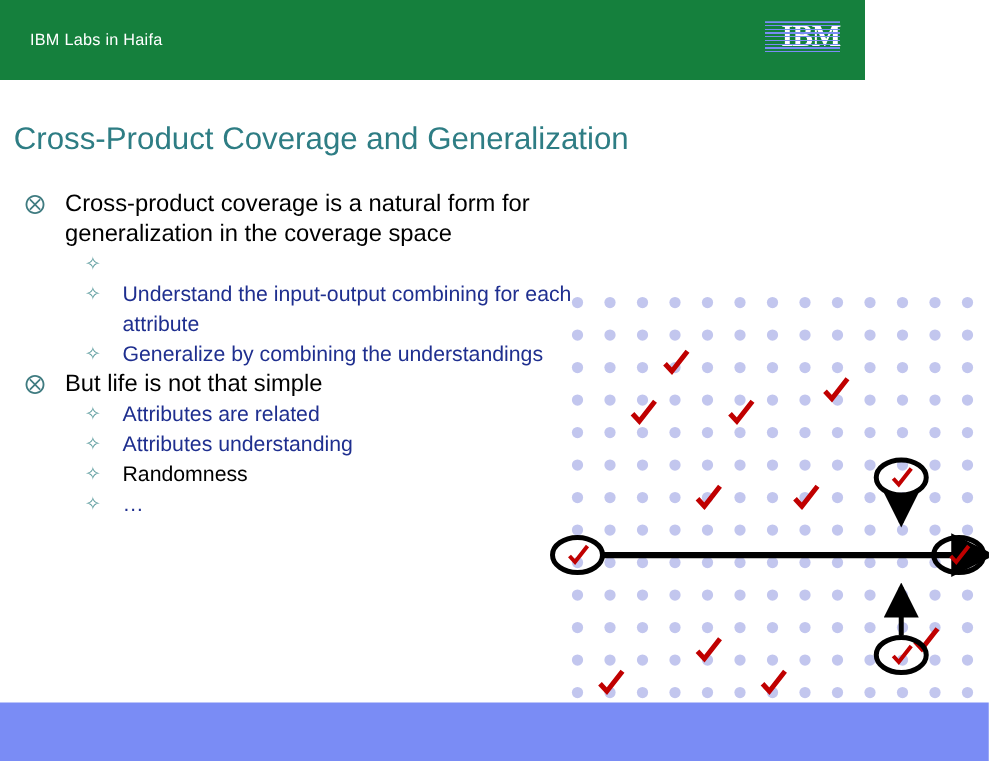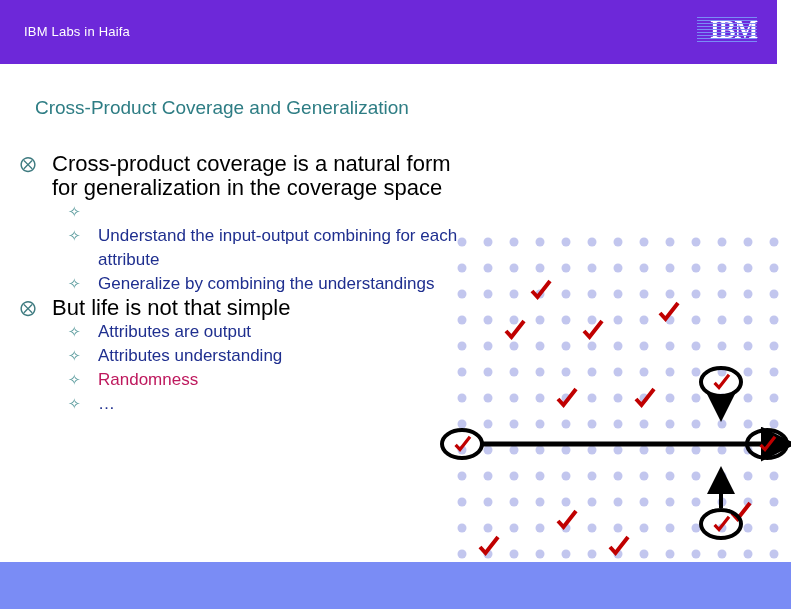--- a/index.html
+++ b/index.html
@@ -12,22 +12,22 @@
     background: #ffffff;
     font-family: "Liberation Sans", sans-serif;
     overflow: hidden;
     position: relative;
   }
 
   
   #header-bar {
     position: absolute;
     left: 0; top: 0;
-    width: 777px; height: 64px;
-    background: #6d28d9;
+    width: 692px; height: 64px;
+    background: #15803d;
   }
   #header-title {
     position: absolute;
     left: 24px; top: 24px;
     font-size: 13px;
     color: #ffffff;
     letter-spacing: 0.2px;
     white-space: nowrap;
   }
   
@@ -60,22 +60,22 @@
     background-image: repeating-linear-gradient(
         to bottom,
         #7a8cf5 0px, #7a8cf5 1px,
         rgba(0,0,0,0) 1px, rgba(0,0,0,0) 3px);
     pointer-events: none;
   }
 
   
   #slide-title {
     position: absolute;
-    left: 35px; top: 97px;
-    font-size: 19px;
+    left: 11px; top: 97px;
+    font-size: 25px;
     color: #2e7d84;
     white-space: nowrap;
   }
 
   
   #bullets {
     position: absolute;
     left: 18px; top: 152px;
     width: 460px;
   }
@@ -91,21 +91,21 @@
     flex: 0 0 34px;
     color: #3f7b80;
     font-size: 16px;
     line-height: 24px;
     text-align: left;
     padding-left: 2px;
     box-sizing: border-box;
   }
   .bullet-l1 .text {
     color: #000000;
-    font-size: 22px;
+    font-size: 19px;
     line-height: 24px;
   }
   .bullet-l2 {
     padding-left: 50px;
   }
   .bullet-l2 .glyph {
     width: 30px;
     flex: 0 0 30px;
     color: #5f9ea0;
     font-size: 15px;
@@ -161,29 +161,29 @@
     <div class="bullet-row bullet-l2">
       <span class="glyph">✧</span>
       <span class="text" style="color: rgb(31, 47, 143);">Generalize by combining the understandings</span>
     </div>
     <div class="bullet-row bullet-l1">
       <span class="glyph">⨂</span>
       <span class="text" style="color: rgb(0, 0, 0);">But life is not that simple</span>
     </div>
     <div class="bullet-row bullet-l2">
       <span class="glyph">✧</span>
-      <span class="text" style="color: rgb(31, 47, 143);">Attributes are output</span>
+      <span class="text" style="color: rgb(31, 47, 143);">Attributes are related</span>
     </div>
     <div class="bullet-row bullet-l2">
       <span class="glyph">✧</span>
       <span class="text" style="color: rgb(31, 47, 143);">Attributes understanding</span>
     </div>
     <div class="bullet-row bullet-l2">
       <span class="glyph">✧</span>
-      <span class="text" style="color: #be185d;">Randomness</span>
+      <span class="text" style="color: #000000;">Randomness</span>
     </div>
     <div class="bullet-row bullet-l2">
       <span class="glyph">✧</span>
       <span class="text" style="color: rgb(31, 47, 143);">…</span>
     </div>
   </div>
 
 <div id="diagram">
   <svg id="diagram-svg" width="351" height="330" viewBox="0 0 351 330">
     <defs>

